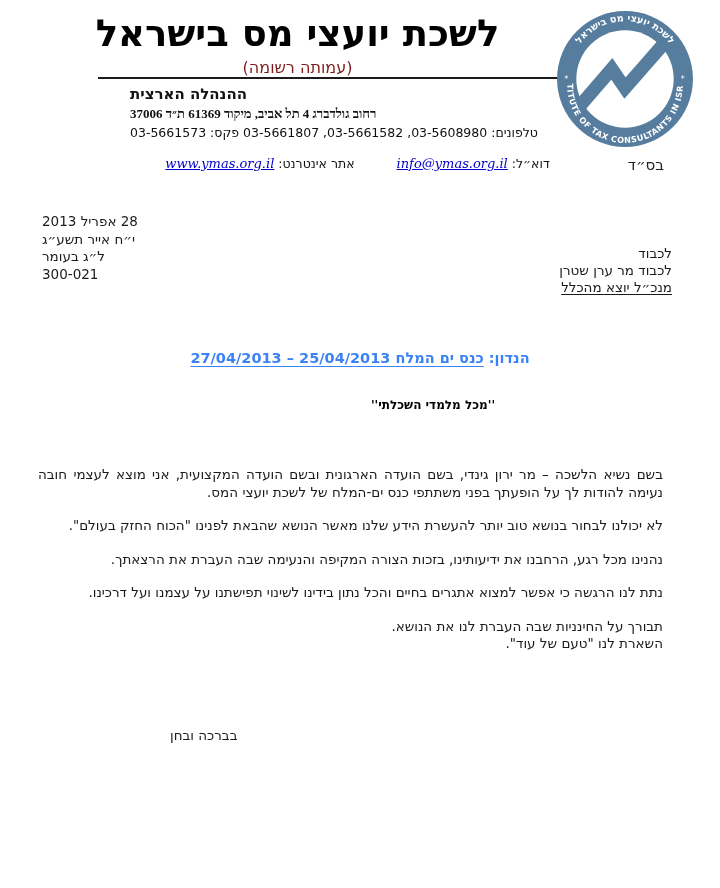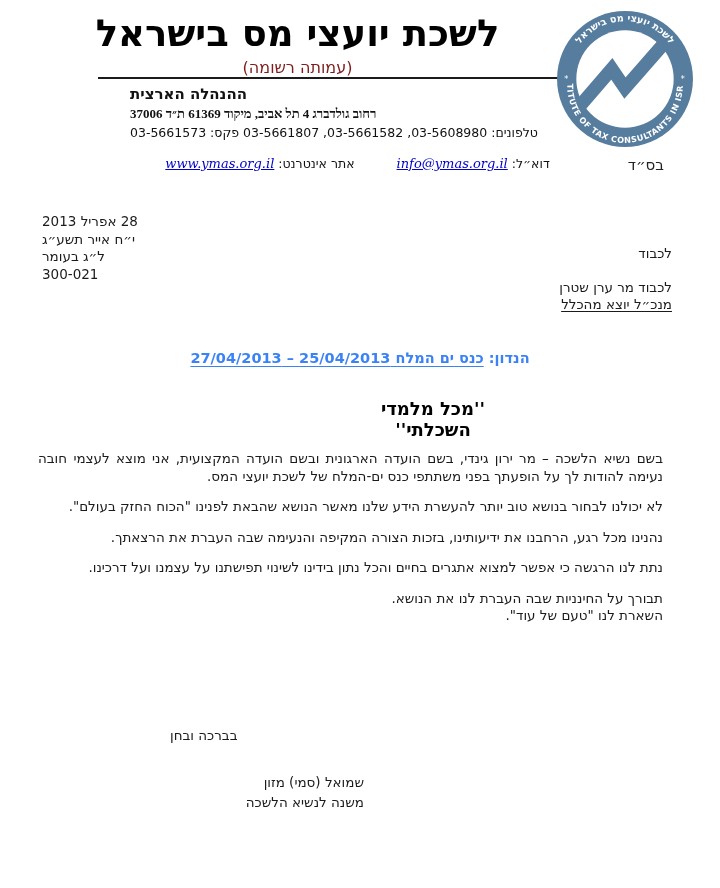--- a/index.html
+++ b/index.html
@@ -41,39 +41,39 @@
   
   .date-block {
     position:absolute; left:42px; top:165px; direction:rtl; text-align:left;
     font-size:13.5px; line-height:17.5px; color:#1b1b1b;margin-top:48px;
   }
   
   .recipient {
     position:absolute; right:48px; top:245px; direction:rtl; text-align:right;
     font-size:13.5px; line-height:17px; color:#1b1b1b;
   }
-  .recipient .name { margin-top:17px; }
+  .recipient .name { margin-top:0; }
   .recipient .rtitle { text-decoration:underline; text-underline-offset:2px; }
   
   .subject {
     position:absolute; left:0; top:350px; width:720px; text-align:center;
     direction:rtl; font-size:14.5px; font-weight:bold; color:#3b82f6;
   }
   .subject .subj-text { text-decoration:underline; text-underline-offset:3px; }
   .quote {
     position:absolute; left:358px; top:398px; width:150px; text-align:center;
-    direction:rtl; font-size:18px; font-weight:bold; color:#000;
+    direction:rtl; font-size:12px; font-weight:bold; color:#000;
   }
   
   .body-text {
     position:absolute; left:38px; top:450px; width:625px;
     direction:rtl; text-align:justify;
     font-size:13.5px; line-height:17.5px; color:#1b1b1b;
   }
-  .body-text p { margin:0 0 13px 0; }
+  .body-text p { margin:16px 0 13px 0; }
   
   .valediction { position:absolute; left:170px; top:727px; direction:rtl; font-size:13.5px; }
   .signature {
     position:absolute; left:228px; top:772px; width:136px;
     direction:rtl; text-align:right; font-size:13.5px; line-height:20px;
   }
 </style>
 </head>
 <body>
 
@@ -144,18 +144,14 @@
     <p>לא יכולנו לבחור בנושא טוב יותר להעשרת הידע שלנו מאשר הנושא שהבאת לפנינו "הכוח החזק בעולם".</p>
     <p>נהנינו מכל רגע, הרחבנו את ידיעותינו, בזכות הצורה המקיפה והנעימה שבה העברת את הרצאתך.</p>
     <p>נתת לנו הרגשה כי אפשר למצוא אתגרים בחיים והכל נתון בידינו לשינוי תפישתנו על עצמנו ועל דרכינו.</p>
     <p>
       <span>תבורך על החינניות שבה העברת לנו את הנושא.</span><br>
       <span>השארת לנו "טעם של עוד".</span>
     </p>
   </div>
 
   <div class="valediction">בברכה ובחן</div>
-  <div class="signature">
-    <div>שמואל (סמי) מזון</div>
-    <div>משנה לנשיא הלשכה</div>
-  </div>
 
 </div>
 
 </body></html>

